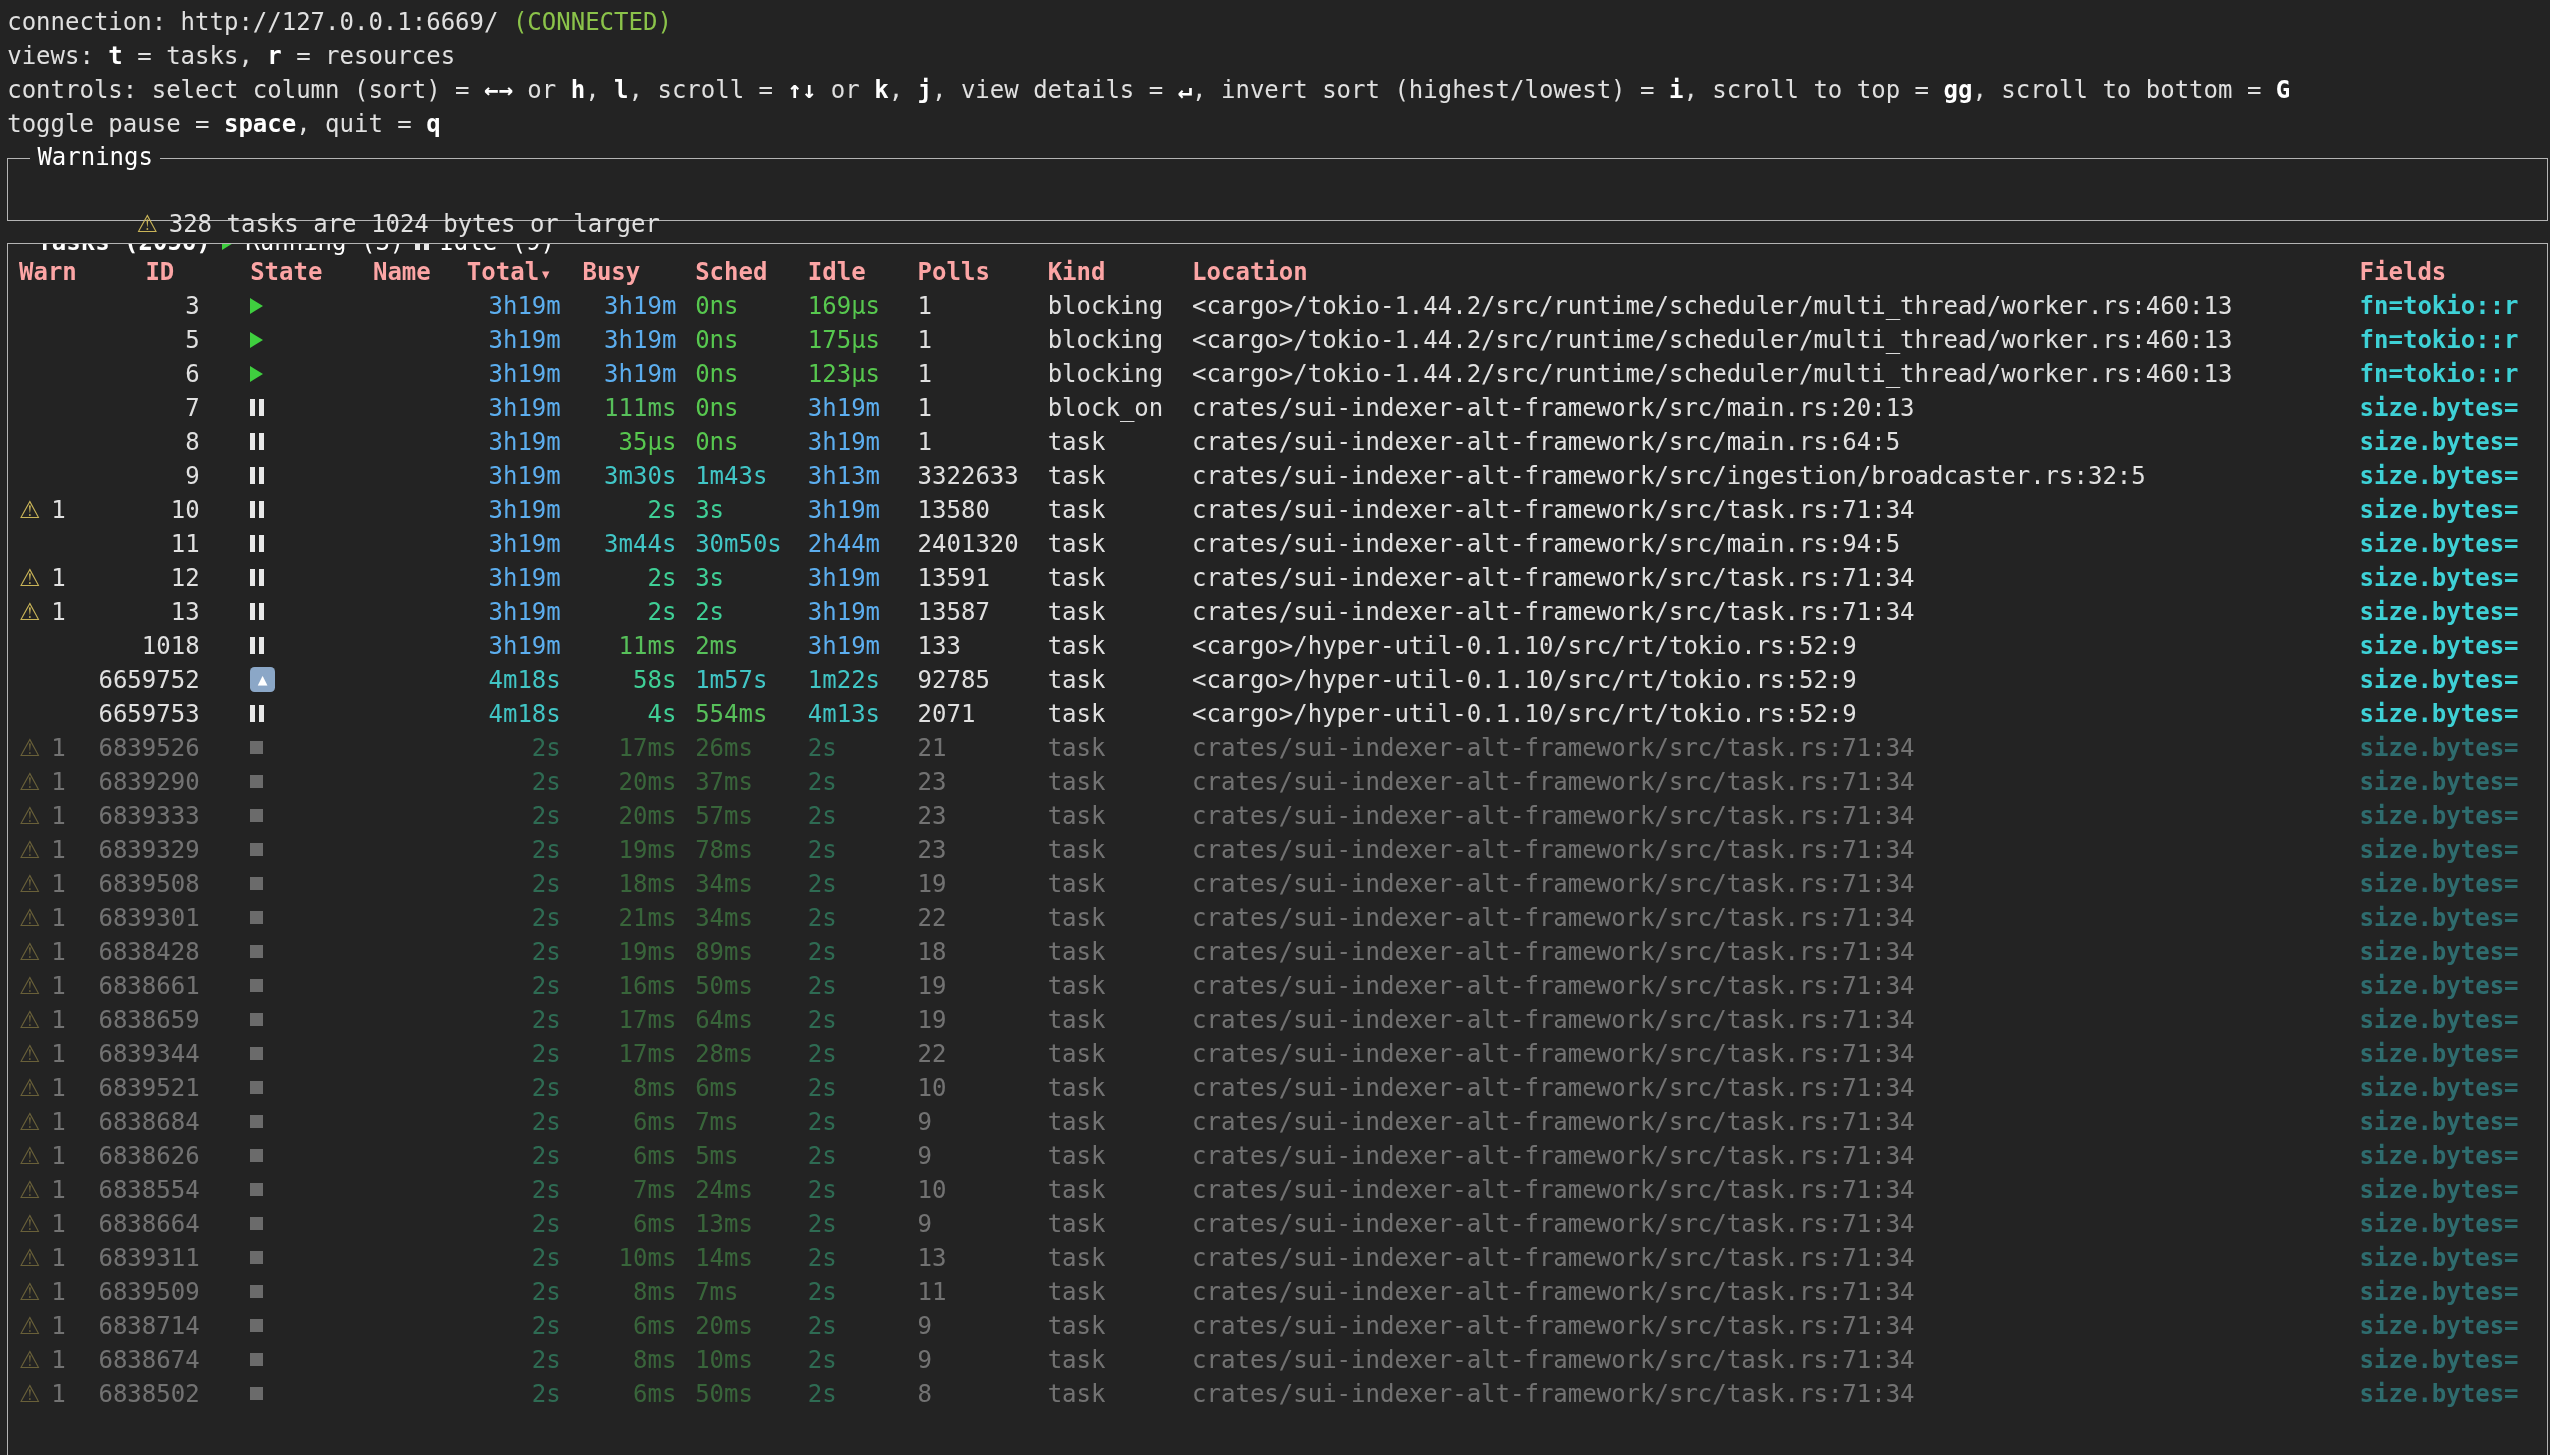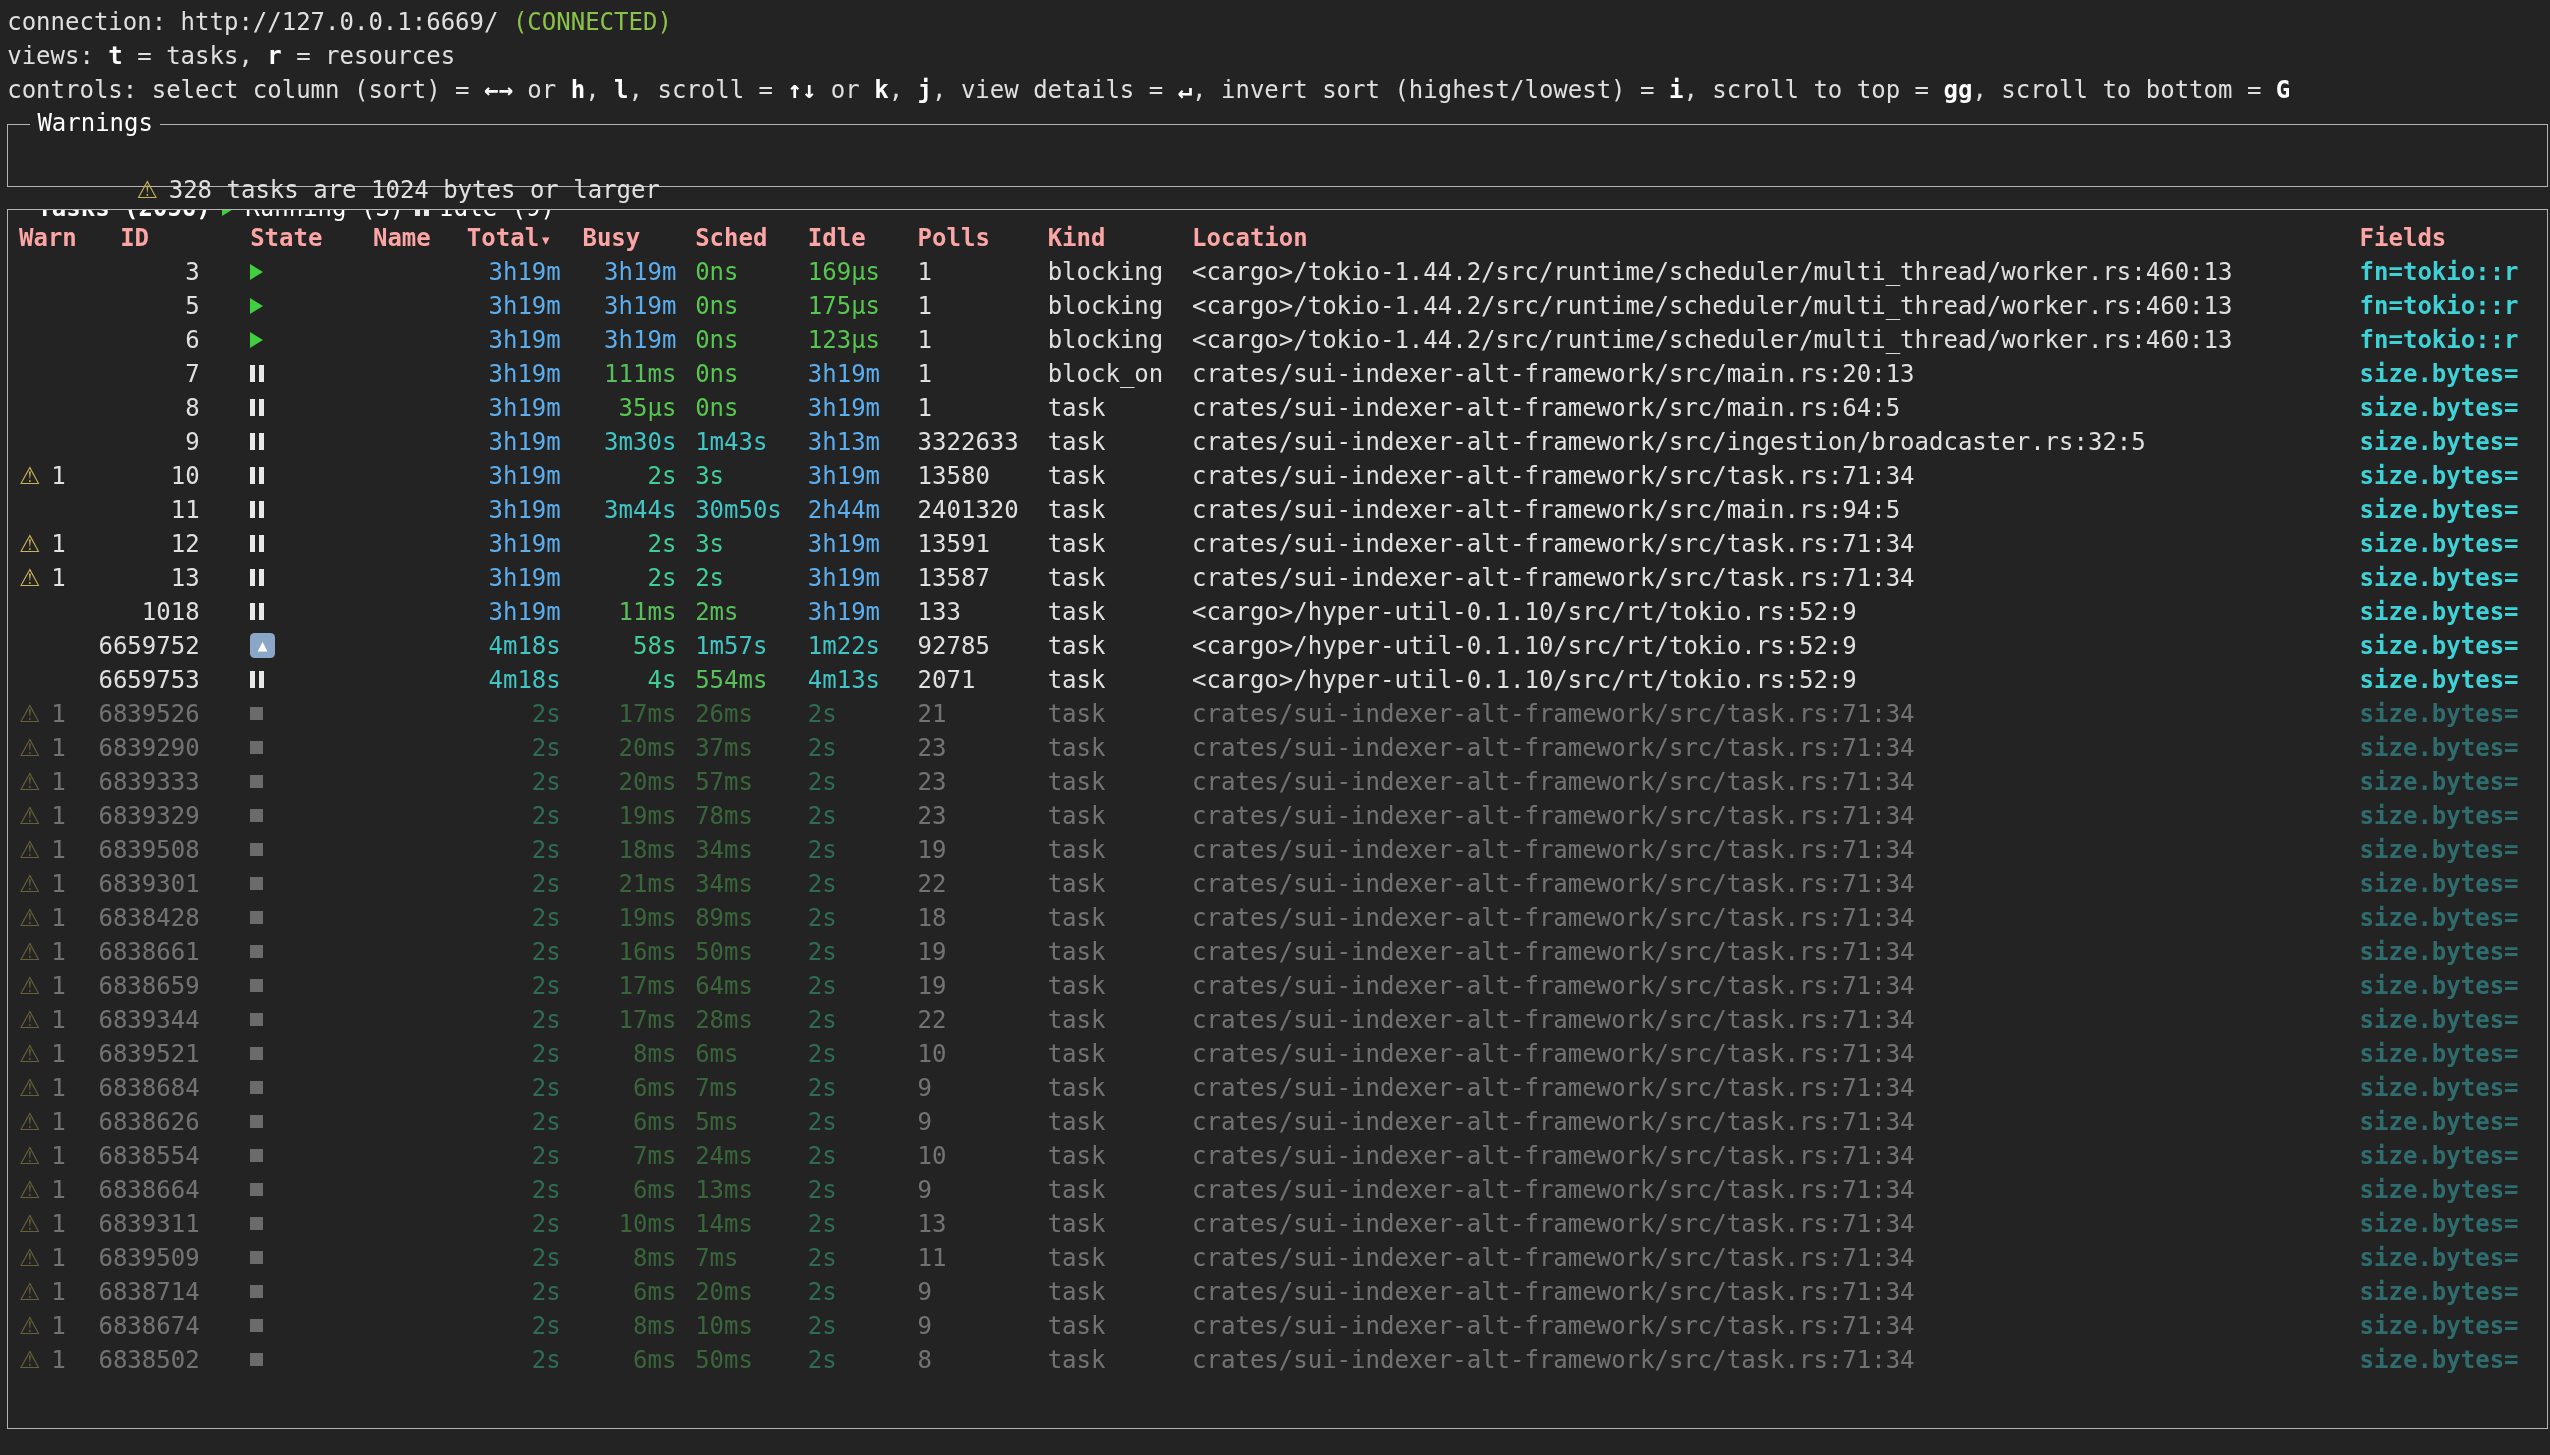--- a/index.html
+++ b/index.html
@@ -36,21 +36,21 @@
   .c-state{width:5ch;margin-left:3.5ch;display:flex;align-items:center}
   .c-name{width:6ch;margin-left:3.5ch}
   .c-total{width:6.5ch;margin-left:.5ch;text-align:right}
   .c-busy{width:6.5ch;margin-left:1.5ch;text-align:right}
   .c-sched{width:6.5ch;margin-left:1.3ch;text-align:left}
   .c-idle{width:6.5ch;margin-left:1.3ch;text-align:left}
   .c-polls{width:8ch;margin-left:1.1ch}
   .c-kind{width:9ch;margin-left:1ch}
   .c-location{width:80ch;margin-left:1ch}
   .c-fields{flex:1;margin-left:.8ch}
-  .thead .c-id{text-align:left;padding-left:1.5ch}
+  .thead .c-id{text-align:center;padding-left:1.5ch}
   .thead .c-total,.thead .c-busy,.thead .c-sched,.thead .c-idle{text-align:left}
   .thead .c-state{display:block}
   .sort-ind{font-size:19px;margin-left:0.9px}
 
   .dur-h{color:var(--dur-h,#5caeef)}
   .dur-min{color:var(--dur-min,#41c6c6)}
   .dur-s{color:var(--dur-s,#3fcf96)}
   .dur-ms{color:var(--dur-ms,#57c05a)}
   .dur-us{color:var(--dur-us,#57c05a)}
   .fields{color:var(--fields,#3ed1d6);font-weight:bold}
@@ -72,20 +72,21 @@
 </style>
 </head>
 <body>
 
 <div class="screen">
 
   <div id="header-lines">
       <div class="hline"><span class="seg-plain">connection: http://127.0.0.1:6669/ </span><span class="seg-connected">(CONNECTED)</span></div>
       <div class="hline"><span class="seg-plain">views: </span><span class="seg-bold">t</span><span class="seg-plain"> = tasks, </span><span class="seg-bold">r</span><span class="seg-plain"> = resources</span></div>
       <div class="hline"><span class="seg-plain">controls: select column (sort) = </span><span class="seg-bold">←→</span><span class="seg-plain"> or </span><span class="seg-bold">h</span><span class="seg-plain">, </span><span class="seg-bold">l</span><span class="seg-plain">, scroll = </span><span class="seg-bold">↑↓</span><span class="seg-plain"> or </span><span class="seg-bold">k</span><span class="seg-plain">, </span><span class="seg-bold">j</span><span class="seg-plain">, view details = </span><span class="seg-bold">↵</span><span class="seg-plain">, invert sort (highest/lowest) = </span><span class="seg-bold">i</span><span class="seg-plain">, scroll to top = </span><span class="seg-bold">gg</span><span class="seg-plain">, scroll to bottom = </span><span class="seg-bold">G</span></div>
+      <div class="hline"><span class="seg-plain">toggle pause = </span><span class="seg-bold">space</span><span class="seg-plain">, quit = </span><span class="seg-bold">q</span></div>
     </div>
 
   <div class="tui-box warnings-box">
     <span class="box-title">Warnings</span>
     <div class="box-content">
       <div class="warn-line">
         <span class="warn-ic">⚠</span><span>328 tasks are 1024 bytes or larger</span>
       </div>
     </div>
   </div>

